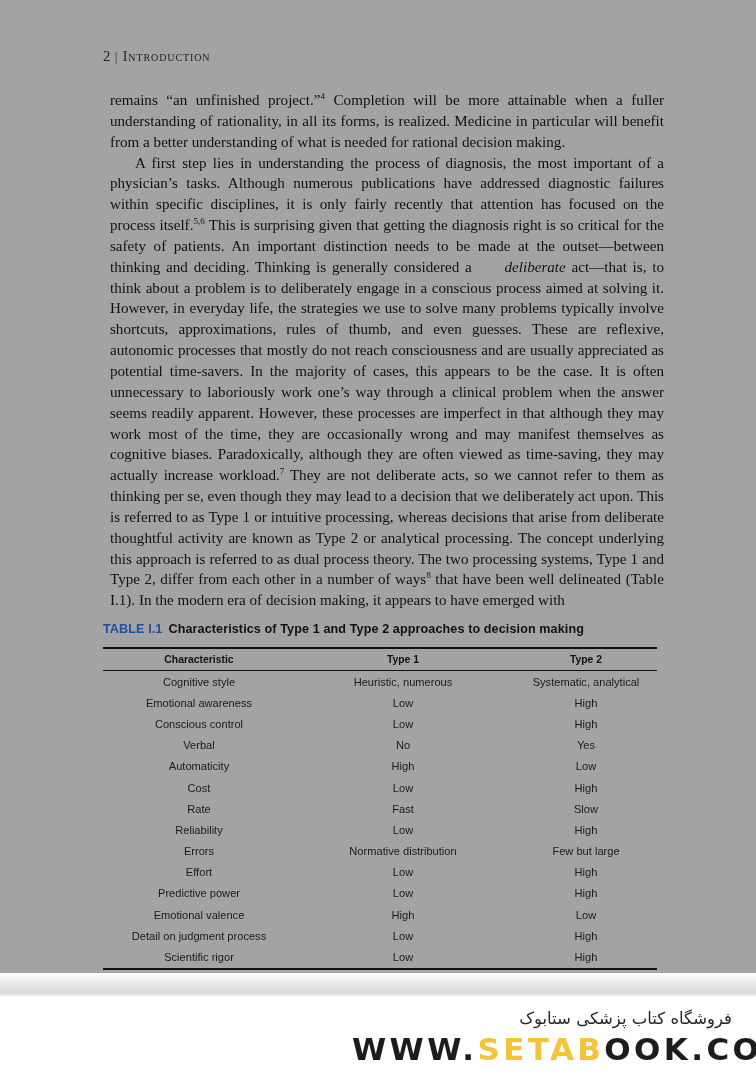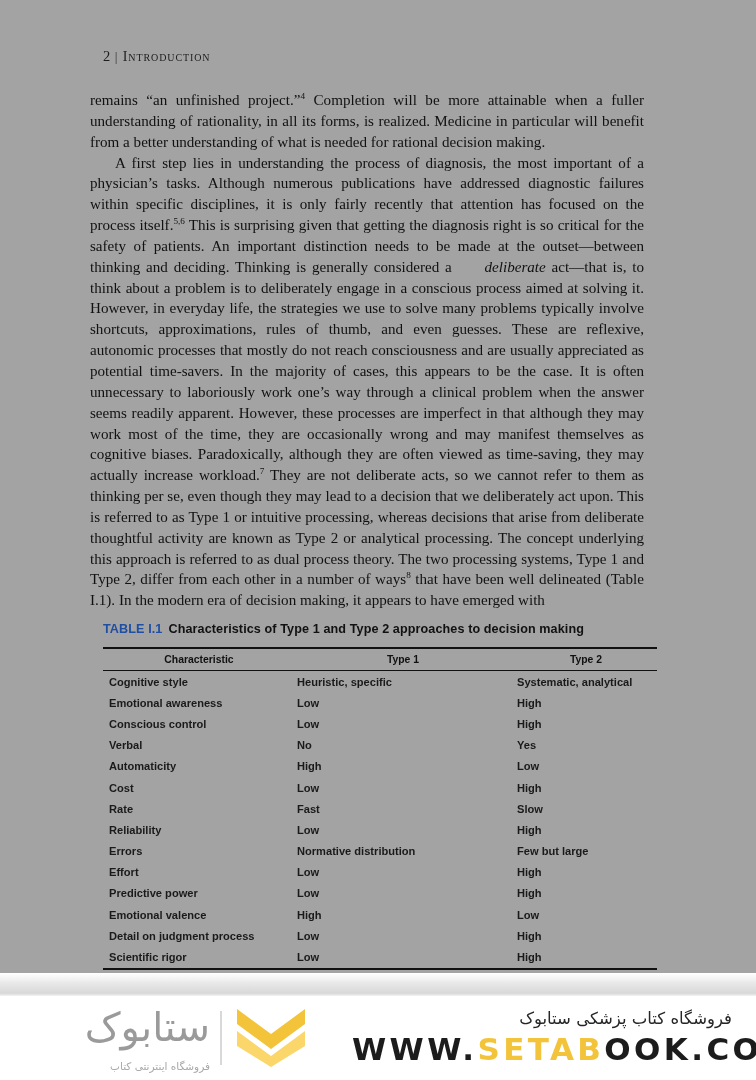--- a/index.html
+++ b/index.html
@@ -39,21 +39,21 @@
   #running-head .bar { margin: 0 5px 0 4px; color: #333; }
   #running-head .chaptitle {
     font-variant: small-caps;
     font-size: 14px;
     letter-spacing: .9px;
   }
 
   
   #body-text {
     position: absolute;
-    left: 90px; top: 90px;
+    left: 110px; top: 90px;
     width: 554px;
   }
   #body-text p {
     margin: 0;
     font-family: "Liberation Serif", serif;
     font-size: 15.1px;
     line-height: 20.85px;
     color: #111111;
     text-align: justify;
     text-justify: inter-word;
@@ -93,23 +93,23 @@
     font-size: 10.4px;
     font-weight: bold;
     color: #111;
     text-align: center;
     padding: 5px 2px 5px 6px;
     border-top: 2.2px solid #111;
     border-bottom: 1.1px solid #111;
   }
   table.data tbody td {
     font-size: 11.1px;
-    font-weight: bold;
+    font-weight: normal;
     color: #1a1a1a;
-    text-align: left;
+    text-align: center;
     padding: 4.6px 2px 4.6px 6px;
     border: none;
   }
   table.data tbody tr:last-child td {
     border-bottom: 2.2px solid #111;
     padding-bottom: 5px;
   }
   col.c-char { width: 188px; }
   col.c-t1   { width: 220px; }
   col.c-t2   { width: 146px; }
@@ -244,21 +244,21 @@
         <thead>
           <tr>
             <th>Characteristic</th>
             <th>Type 1</th>
             <th>Type 2</th>
           </tr>
         </thead>
         <tbody id="table-body">
             <tr>
               <td>Cognitive style</td>
-              <td>Heuristic, specific</td>
+              <td>Heuristic, numerous</td>
               <td>Systematic, analytical</td>
             </tr>
             <tr>
               <td>Emotional awareness</td>
               <td>Low</td>
               <td>High</td>
             </tr>
             <tr>
               <td>Conscious control</td>
               <td>Low</td>
@@ -326,33 +326,20 @@
         <span class="src-lbl">Source:</span><span> From Croskerry.</span><sup>8</sup>
       </div>
     </div>
 
   </div>
 
   <div id="page-shadow"></div>
 
   <div id="watermark">
 
-    <div id="wm-logo">
-      <div id="wm-logo-word">
-        <div id="wm-script">
-          <span>ستابوک</span>
-        </div>
-        <div id="wm-subscript">فروشگاه اینترنتی کتاب</div>
-      </div>
-      <div id="wm-divider"></div>
-      <svg id="wm-chevrons" viewBox="0 0 72 62">
-        <polygon points="2,2 36,27 70,2 70,17 36,42 2,17" fill="#f3c33a"></polygon>
-        <polygon points="2,24 36,49 70,24 70,39 36,60 2,39" fill="#fbd66b"></polygon>
-      </svg>
-    </div>
 
     <div id="wm-right">
       <div id="wm-persian">
         <span>فروشگاه کتاب پزشکی ستابوک</span>
       </div>
       <div id="wm-url"><span>WWW.</span><span class="gold">SETA</span><span class="gold">B</span><span>OOK.COM</span></div>
     </div>
 
   </div>
 

